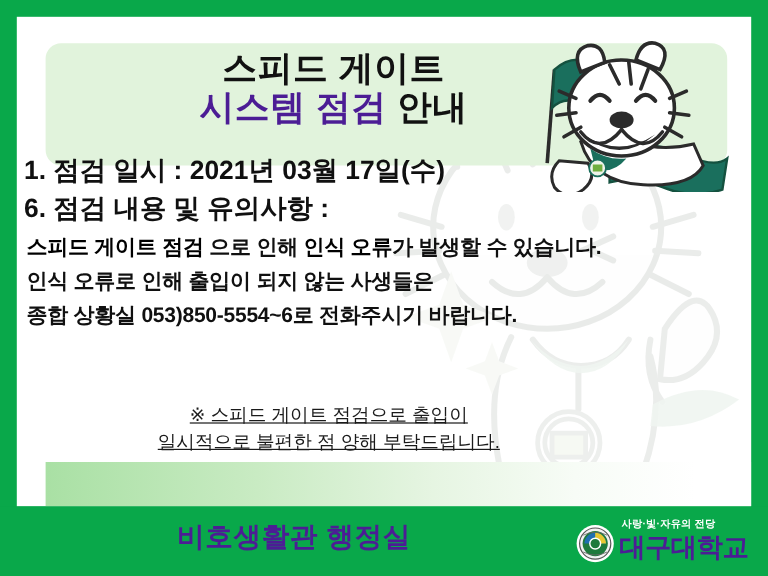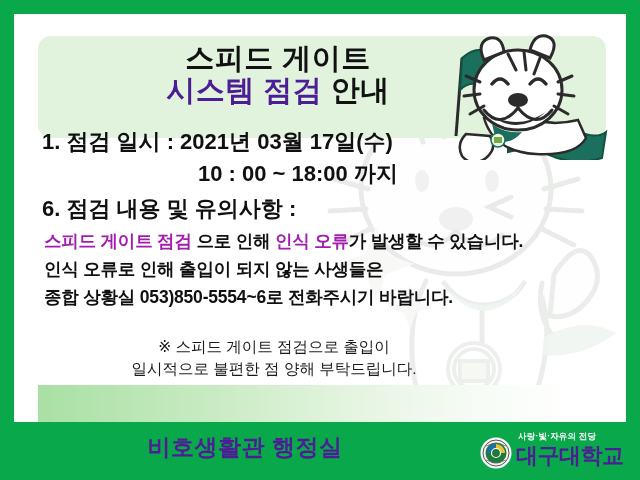--- a/index.html
+++ b/index.html
@@ -88,21 +88,21 @@
     position: absolute;
     right: -6px;
     top: -8px;
     width: 186px;
     height: 132px;
   }
 
   
   .body-block {
     position: absolute;
-    left: 24px;
+    left: 2px;
     top: 113px;
     width: 600px;
   }
   .line {
     color: #101010;
     white-space: nowrap;
   }
   .l-item {
     font-size: 22px;
     font-weight: bold;
@@ -122,36 +122,37 @@
     margin-bottom: 5px;
   }
   .l-sub {
     font-size: 17.5px;
     font-weight: bold;
     margin-left: 6px;
     margin-bottom: 4px;
     letter-spacing: -0.2px;
   }
   .l-sub .red {
-    color: #a21caf;
+    color: #000000;
   }
 
   
   .note-block {
     position: absolute;
     left: 0;
     top: 322px;
     width: 520px;
     text-align: center;
   }
   .note-line {
     font-size: 15.5px;
     color: #1a1a1a;
     line-height: 1.45;
     white-space: nowrap;
+    text-decoration: underline;
   }
 
   
   .footer {
     position: absolute;
     left: 0;
     top: 422px;
     width: 640px;
     height: 58px;
     background: #09a84a;
@@ -291,21 +292,20 @@
 
         <path d="M66 96 q14 10 30 8 q-12 14 -26 8 z" fill="#1a6f5d"></path>
 
         <circle cx="72" cy="112" r="7" fill="#eef4ea" stroke="#1a6f5d" stroke-width="1.5"></circle>
         <path d="M68 109 l8 0 l0 6 l-8 0 z" fill="#6fae3f"></path>
       </svg>
     </div>
 
     <div class="body-block">
       <div class="line l-item">1.  점검 일시 : 2021년 03월 17일(수)</div>
-      <div class="line l-time">10 : 00 ~ 18:00 까지</div>
       <div class="line l-item2">6. 점검 내용 및 유의사항 :</div>
       <div class="line l-sub"><span class="red">스피드 게이트 점검</span><span> 으로 인해 </span><span class="red">인식 오류</span><span>가 발생할 수 있습니다.</span></div>
       <div class="line l-sub">인식 오류로 인해 출입이 되지 않는 사생들은</div>
       <div class="line l-sub">종합 상황실 053)850-5554~6로 전화주시기 바랍니다.</div>
     </div>
 
     <div class="note-block">
       <div class="note-line">※ 스피드 게이트 점검으로 출입이</div>
       <div class="note-line">일시적으로 불편한 점 양해 부탁드립니다.</div>
     </div>

